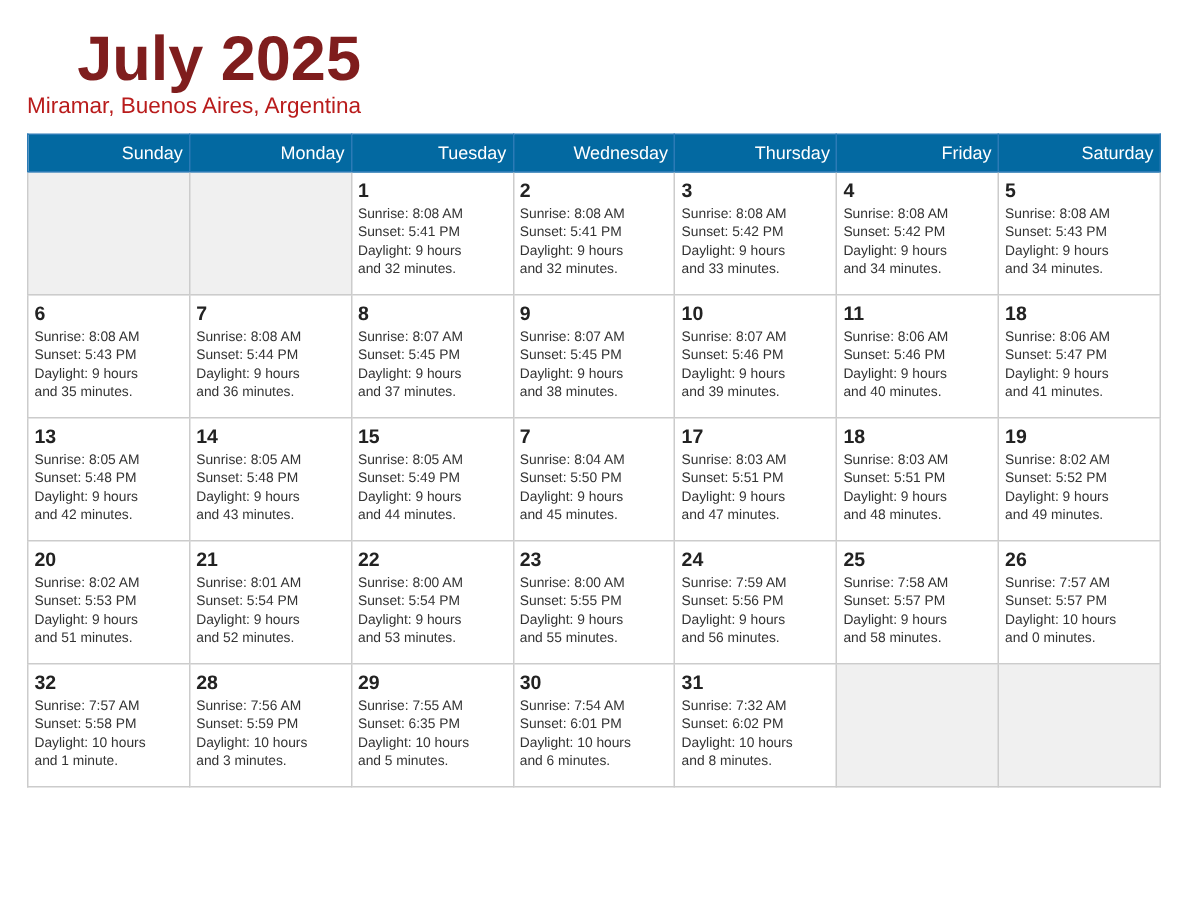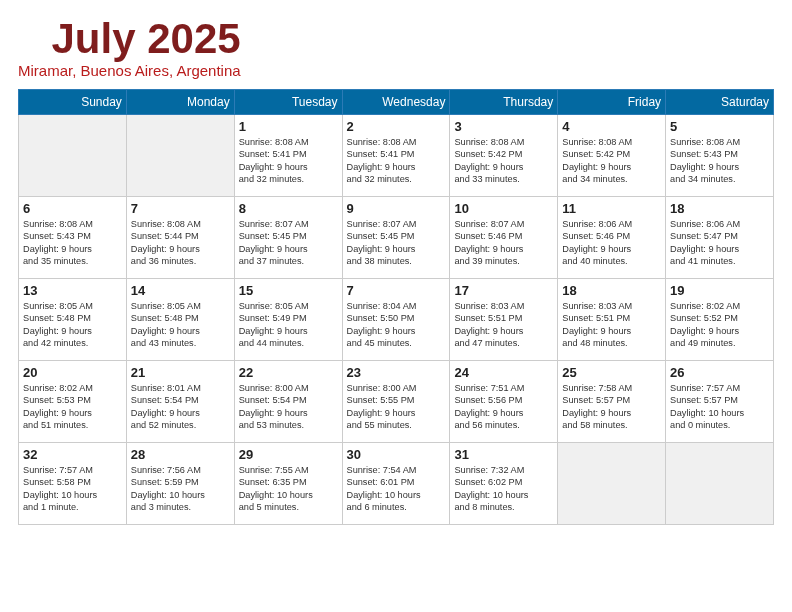--- a/index.html
+++ b/index.html
@@ -288,21 +288,21 @@
           </td>
           <td>
             <span class="day-number">23</span>
             <div class="cell-info" style="white-space: pre-line;">Sunrise: 8:00 AM
 Sunset: 5:55 PM
 Daylight: 9 hours
 and 55 minutes.</div>
           </td>
           <td>
             <span class="day-number">24</span>
-            <div class="cell-info" style="white-space: pre-line;">Sunrise: 7:51 AM
+            <div class="cell-info" style="white-space: pre-line;">Sunrise: 7:59 AM
 Sunset: 5:56 PM
 Daylight: 9 hours
 and 56 minutes.</div>
           </td>
           <td>
             <span class="day-number">25</span>
             <div class="cell-info" style="white-space: pre-line;">Sunrise: 7:58 AM
 Sunset: 5:57 PM
 Daylight: 9 hours
 and 58 minutes.</div>

